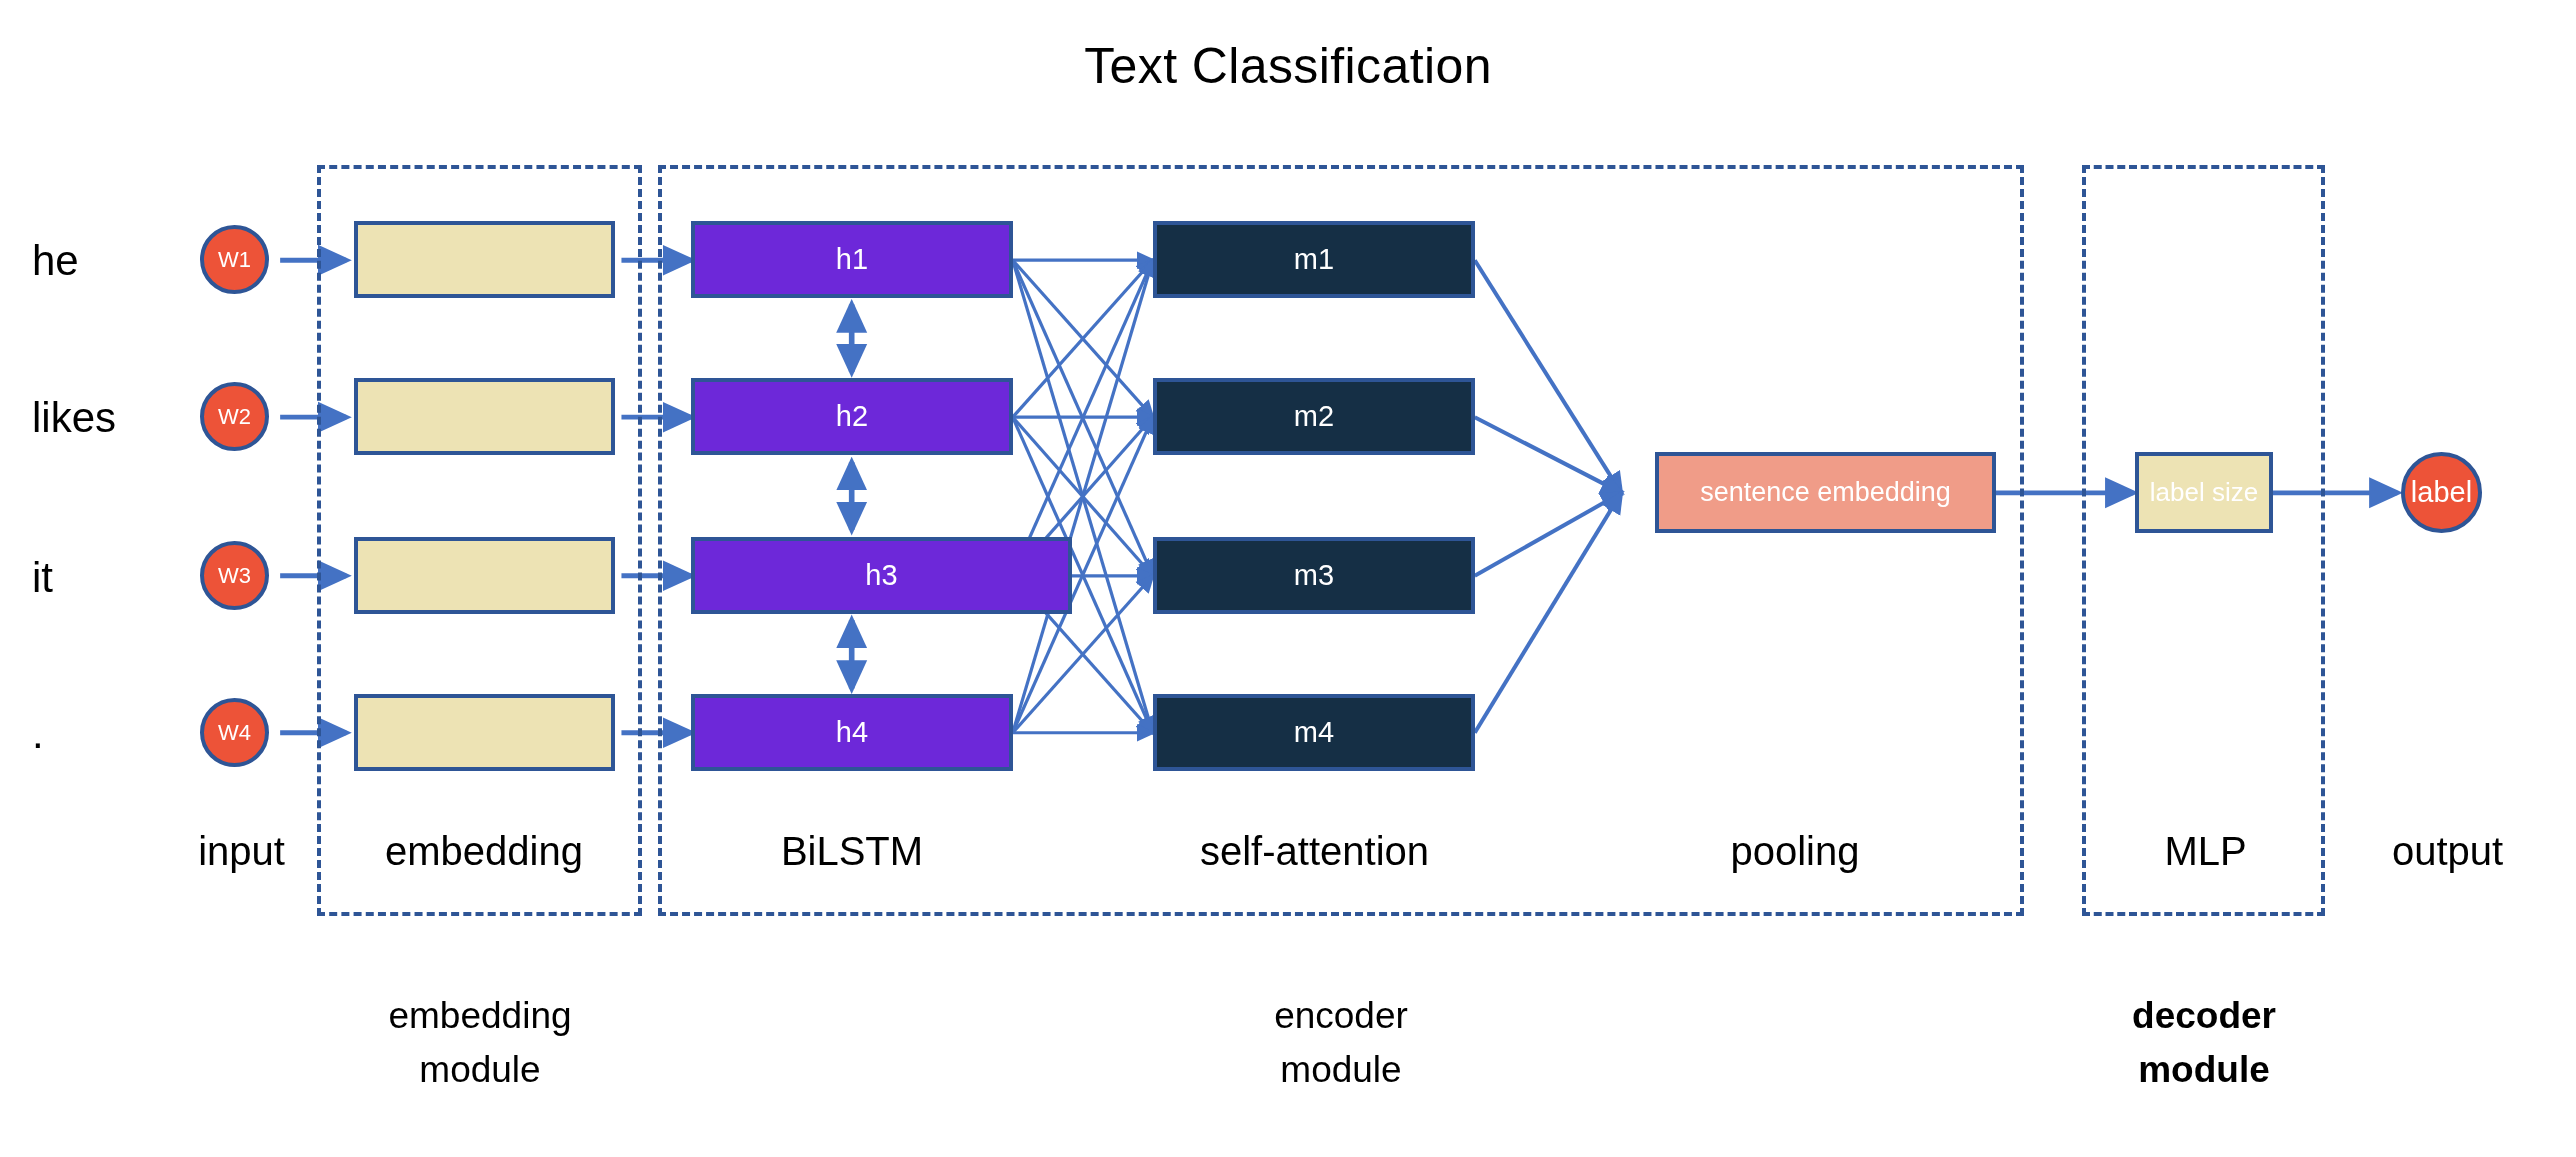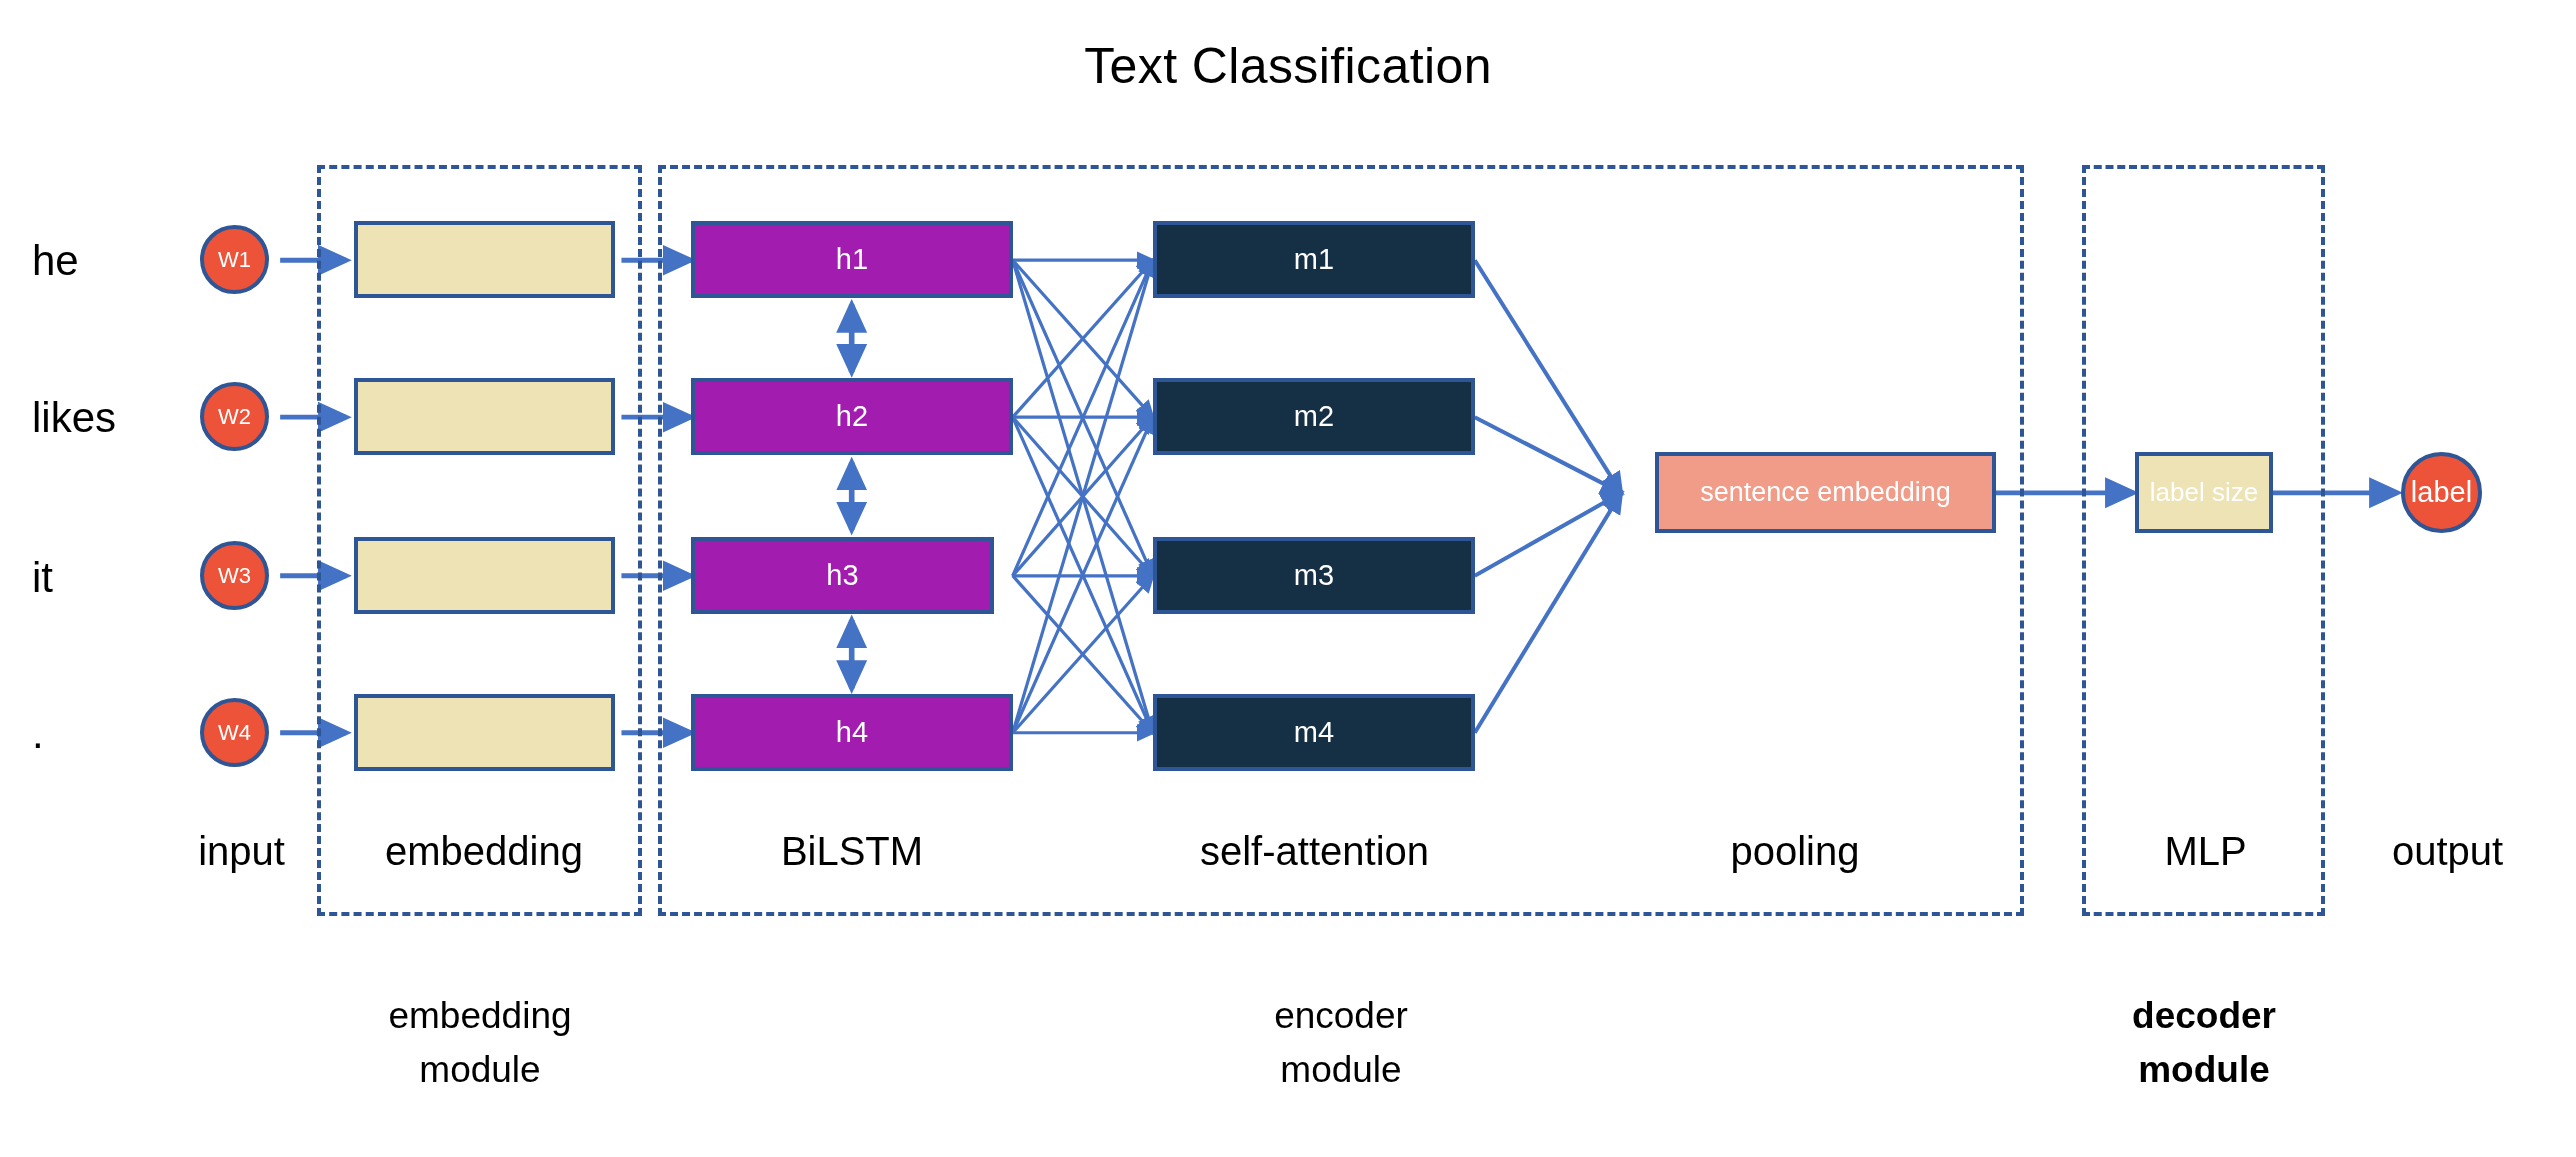--- a/index.html
+++ b/index.html
@@ -65,21 +65,21 @@
     box-sizing: border-box;
     border: 4px solid #2E5596;
     display: flex;
     align-items: center;
     justify-content: center;
     font-size: 29px;
     color: #ffffff;
     text-align: center;
   }
   .box-cream  { background: #EDE3B4; }
-  .box-teal   { background: #a21caf; }
+  .box-teal   { background: #6d28d9; }
   .box-navy   { background: #152F45; }
   .box-salmon { background: #F09C88; margin-left: 31px; }
 
   
   #output-label-ellipse {
     width: 81px; height: 81px;
     border-radius: 50%;
     background: #ED5338;
     border: 4.8px solid #2E5596;
     box-sizing: border-box;
@@ -224,21 +224,21 @@
   <div class="abs node-box box-cream" style="left:354px; top:694px; width:261px; height:77px;">
     <span></span>
   </div>
 
   <div class="abs node-box box-teal" style="left:691px; top:221px; width:322px; height:77px;">
     <span>h1</span>
   </div>
   <div class="abs node-box box-teal" style="left:691px; top:378px; width:322px; height:77px;">
     <span>h2</span>
   </div>
-  <div class="abs node-box box-teal" style="left:691px; top:537px; width:303px; height:77px;align-items:center;">
+  <div class="abs node-box box-teal" style="left:691px; top:537px; width:381px; height:77px;align-items:center;">
     <span>h3</span>
   </div>
   <div class="abs node-box box-teal" style="left:691px; top:694px; width:322px; height:77px;">
     <span>h4</span>
   </div>
 
   <div class="abs node-box box-navy" style="left:1153px; top:221px; width:322px; height:77px;">
     <span>m1</span>
   </div>
   <div class="abs node-box box-navy" style="left:1153px; top:378px; width:322px; height:77px;">

